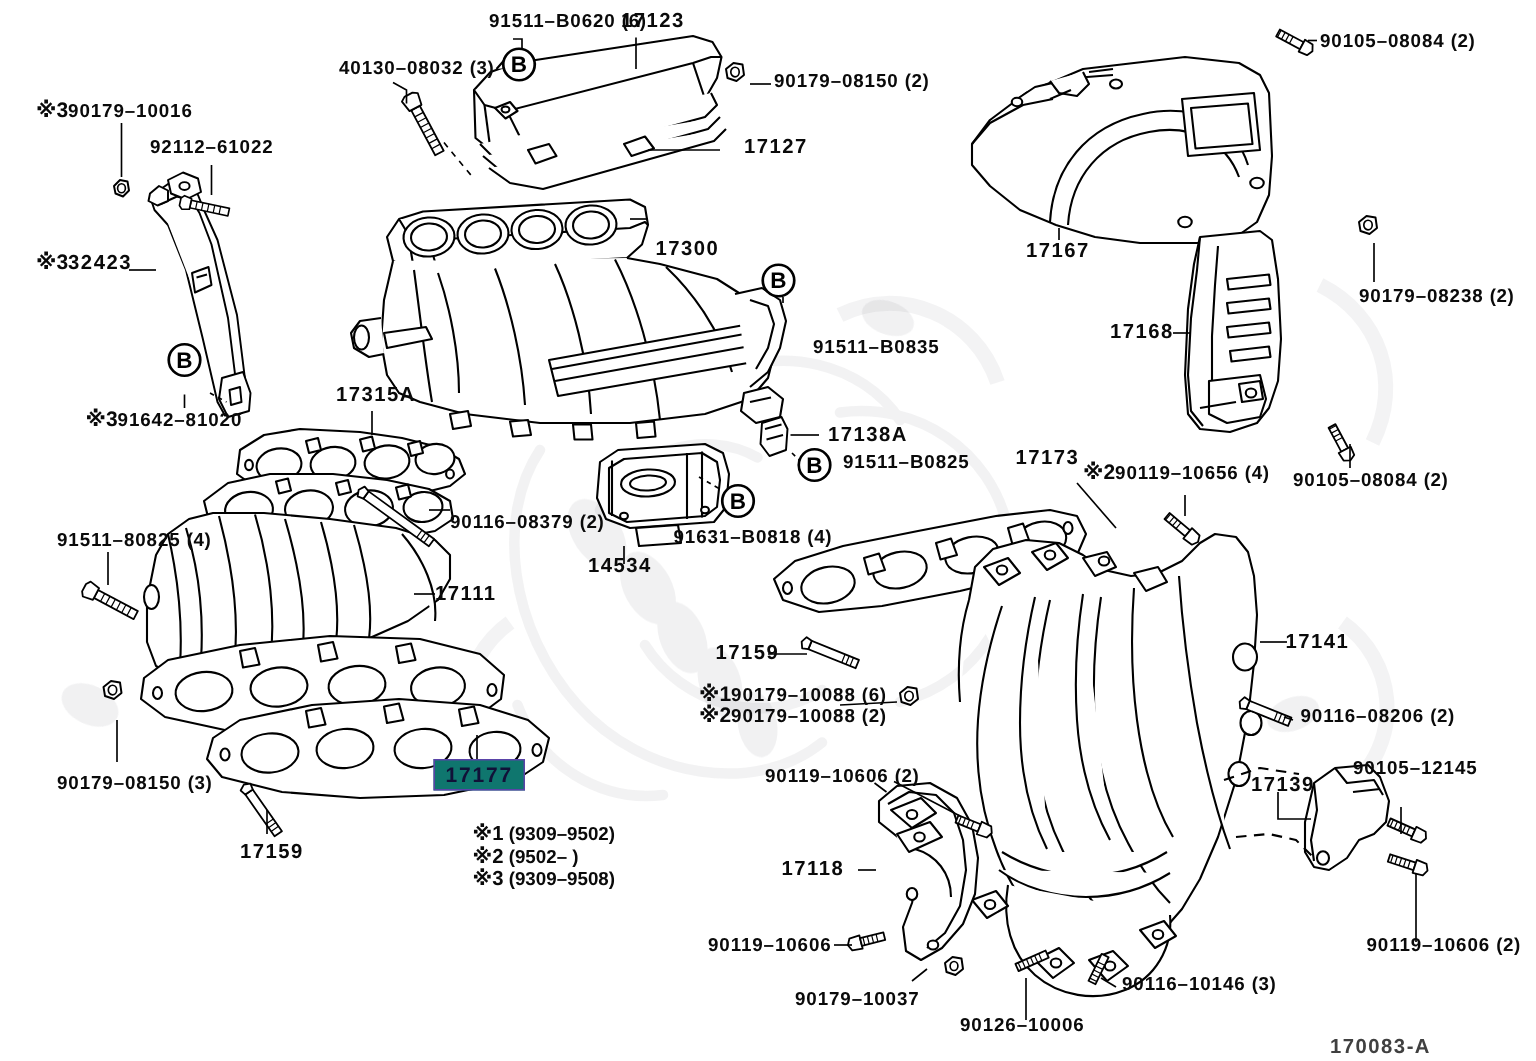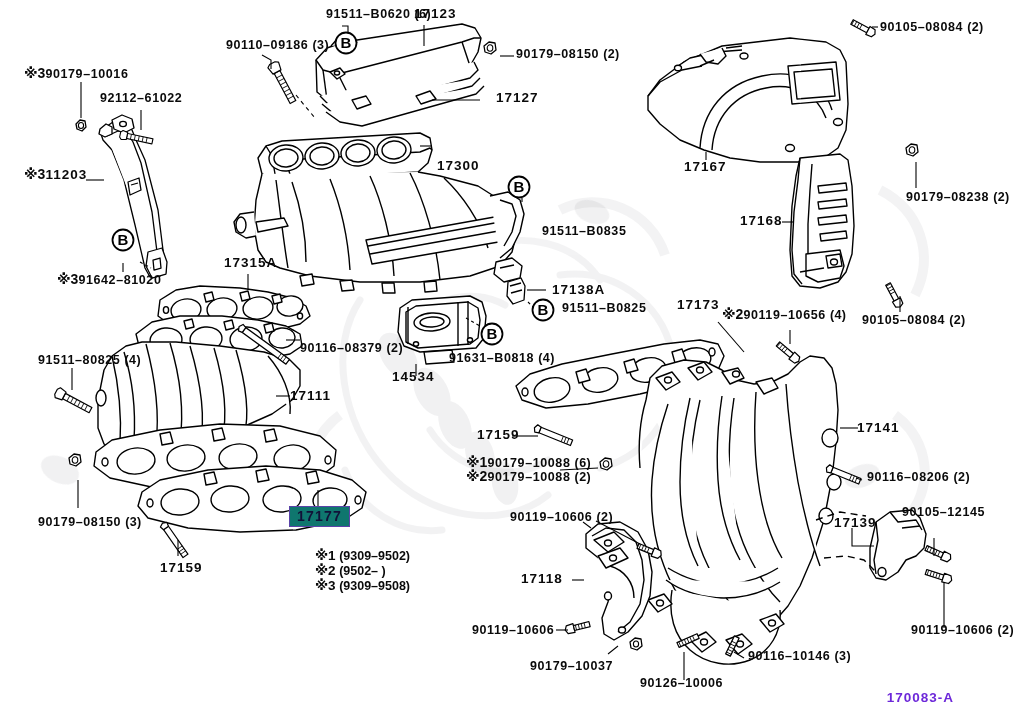--- a/index.html
+++ b/index.html
@@ -38,21 +38,21 @@
     border:1.6px solid #5a43a8;
     color:#111138;
     font-family:"Liberation Sans","DejaVu Sans",sans-serif;
     font-size:14px;font-weight:bold;letter-spacing:1.2px;
     padding:2px 7px 3px 7px;
     line-height:1;
   }
   .docid{
     position:absolute;
     font-family:"Liberation Sans","DejaVu Sans",sans-serif;
-    font-size:13.5px;font-weight:bold;color:#6d28d9;letter-spacing:1px;
+    font-size:13.5px;font-weight:bold;color:#404040;letter-spacing:1px;
   }
 </style>
 </head>
 <body>
 
 <div id="root">
 
   <svg id="artwork" viewBox="0 0 1024 707" xmlns="http://www.w3.org/2000/svg">
     <defs>
       <g id="boltH">
@@ -623,28 +623,28 @@
 
   </svg>
 
   <div class="lbl" style="left:24px;top:66px;">
     <span class="mark">※3</span><span>90179–10016</span>
   </div>
   <div class="lbl" style="left:100px;top:92px;">
     <span>92112–61022</span>
   </div>
   <div class="lbl part" style="left:24px;top:167px;">
-    <span class="mark">※3</span><span>11203</span>
+    <span class="mark">※3</span><span>32423</span>
   </div>
   <div class="lbl" style="left:57px;top:272px;">
     <span class="mark">※3</span><span>91642–81020</span>
   </div>
 
   <div class="lbl" style="left:226px;top:39px;">
-    <span>90110–09186</span>
+    <span>40130–08032</span>
     <span class="qty">(3)</span>
   </div>
   <div class="lbl" style="left:302px;top:8px;margin-left:24px;">
     <span>91511–B0620</span>
     <span class="qty">(6)</span>
   </div>
   <div class="lbl part" style="left:414px;top:7px;">
     <span>17123</span>
   </div>
   <div class="lbl" style="left:516px;top:48px;">

